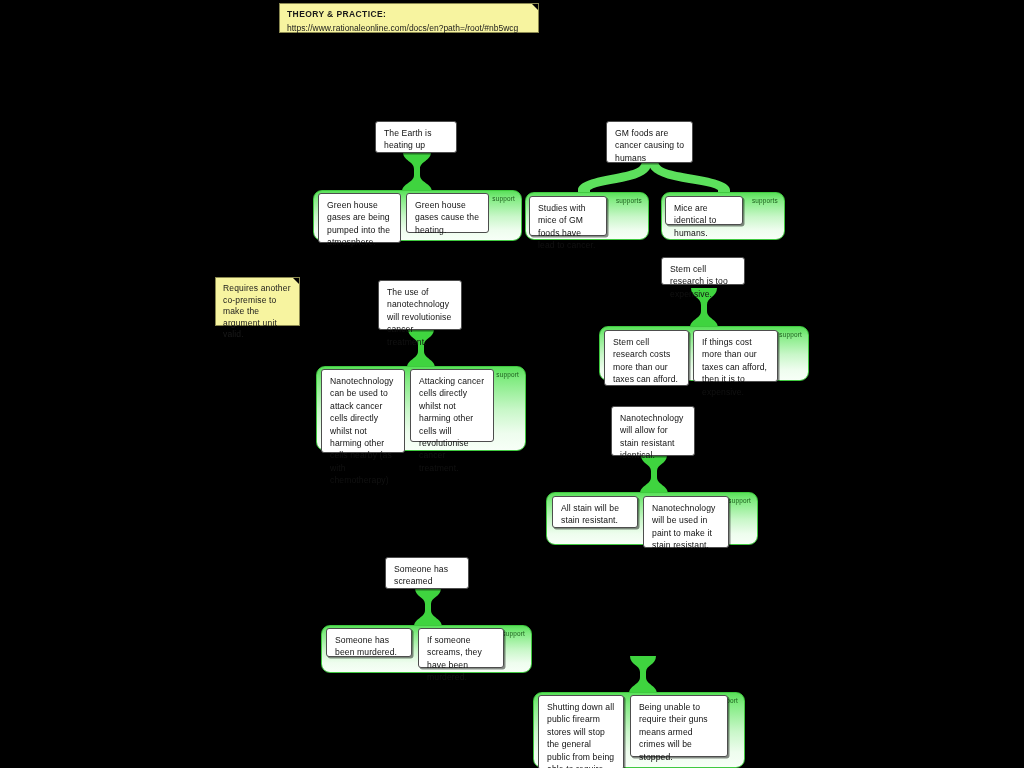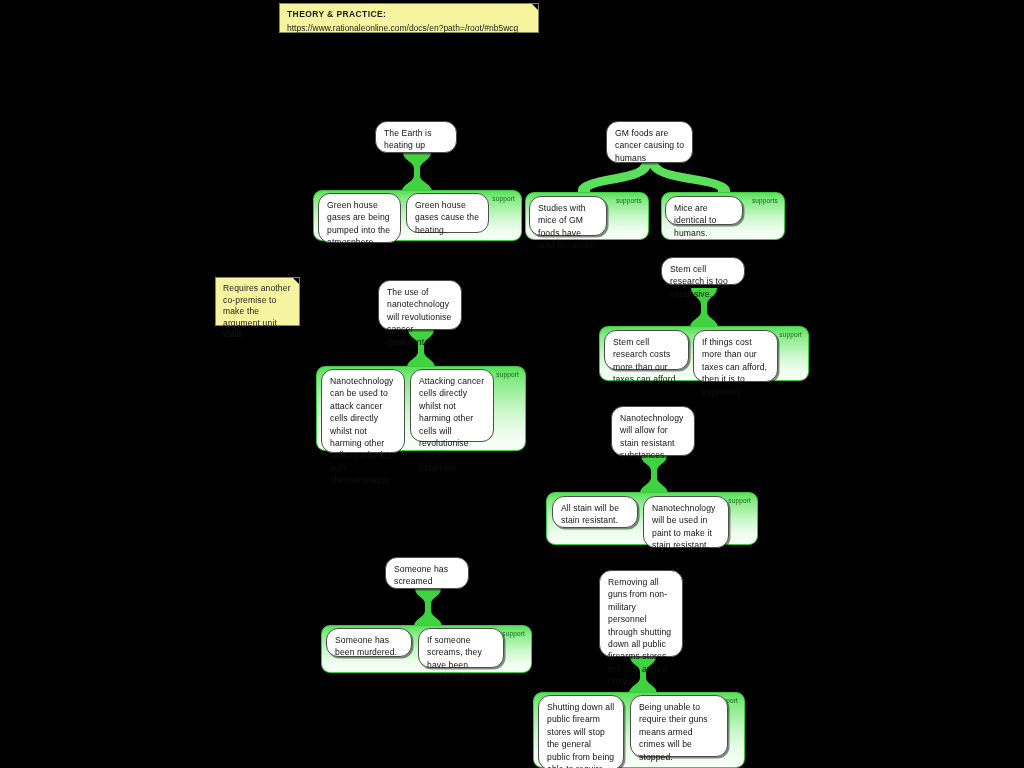--- a/index.html
+++ b/index.html
@@ -55,21 +55,21 @@
     display: block;
     word-break: break-all;
     letter-spacing: 0px;
   }
 
   
   .claim {
     position: absolute;
     background: #ffffff;
     border: 1px solid #4d4d4d;
-    border-radius: 12px;
+    border-radius: 3px;
     box-sizing: border-box;
     color: #111111;
     font-size: 8.6px;
     line-height: 12.4px;
     padding: 5px 7px 14px 8px;
     letter-spacing: .1px;
     z-index: 6;
   }
   .claim.shadow {
     box-shadow: 1.5px 1.5px 0 rgba(0,0,0,.45);
@@ -172,24 +172,24 @@
 
   <div class="conn" style="left:688px; top:288px;">
     <svg width="32" height="40" viewBox="0 0 32 40">
       <path d="M3,0 C3,9 13,9 13,17 L13,23 C13,31 2,31 2,40 L30,40 C30,31 19,31 19,23 L19,17 C19,9 29,9 29,0 Z" fill="#3fd43f"></path>
     </svg>
   </div>
 
   <div class="group" style="left:599px; top:326px; width:210px; height:55px;">
     <span class="glabel">support</span>
   </div>
-  <div class="claim shadow" style="left:604px; top:330px; width:85px; height:40px;">Stem cell research costs more than our taxes can afford.</div>
+  <div class="claim shadow" style="left:604px; top:330px; width:85px; height:56px;">Stem cell research costs more than our taxes can afford.</div>
   <div class="claim shadow" style="left:693px; top:330px; width:85px; height:52px;">If things cost more than our taxes can afford, then it is to expensive.</div>
 
-  <div class="claim shadow" style="left:611px; top:406px; width:84px; height:50px;">Nanotechnology will allow for stain resistant substances.</div>
+  <div class="claim shadow" style="left:611px; top:406px; width:84px; height:50px;">Nanotechnology will allow for stain resistant identical.</div>
 
   <div class="conn" style="left:638px; top:455px;">
     <svg width="32" height="39" viewBox="0 0 32 39">
       <path d="M3,0 C3,9 13,9 13,16 L13,22 C13,30 2,30 2,39 L30,39 C30,30 19,30 19,22 L19,16 C19,9 29,9 29,0 Z" fill="#3fd43f"></path>
     </svg>
   </div>
 
   <div class="group" style="left:546px; top:492px; width:212px; height:53px;">
     <span class="glabel">support</span>
   </div>
@@ -203,21 +203,20 @@
       <path d="M3,0 C3,9 13,9 13,16 L13,22 C13,30 2,30 2,39 L30,39 C30,30 19,30 19,22 L19,16 C19,9 29,9 29,0 Z" fill="#3fd43f"></path>
     </svg>
   </div>
 
   <div class="group" style="left:321px; top:625px; width:211px; height:48px;">
     <span class="glabel">support</span>
   </div>
   <div class="claim shadow" style="left:326px; top:628px; width:86px; height:29px;">Someone has been murdered.</div>
   <div class="claim shadow" style="left:418px; top:628px; width:86px; height:40px;">If someone screams, they have been murdered.</div>
 
-  <div class="claim shadow" style="left:599px; top:570px; width:84px; height:87px;">Removing all guns from non-military personnel through shutting down all public firearms stores will stop armed  crimes.</div>
 
   <div class="conn" style="left:627px; top:656px;">
     <svg width="32" height="38" viewBox="0 0 32 38">
       <path d="M3,0 C3,9 13,9 13,16 L13,21 C13,29 2,29 2,38 L30,38 C30,29 19,29 19,21 L19,16 C19,9 29,9 29,0 Z" fill="#3fd43f"></path>
     </svg>
   </div>
 
   <div class="group" style="left:533px; top:692px; width:212px; height:76px;">
     <span class="glabel">support</span>
   </div>

